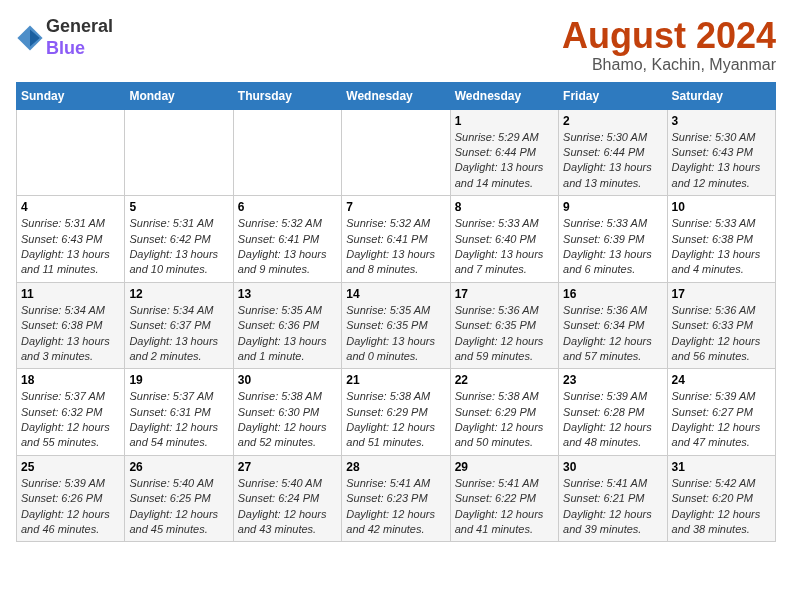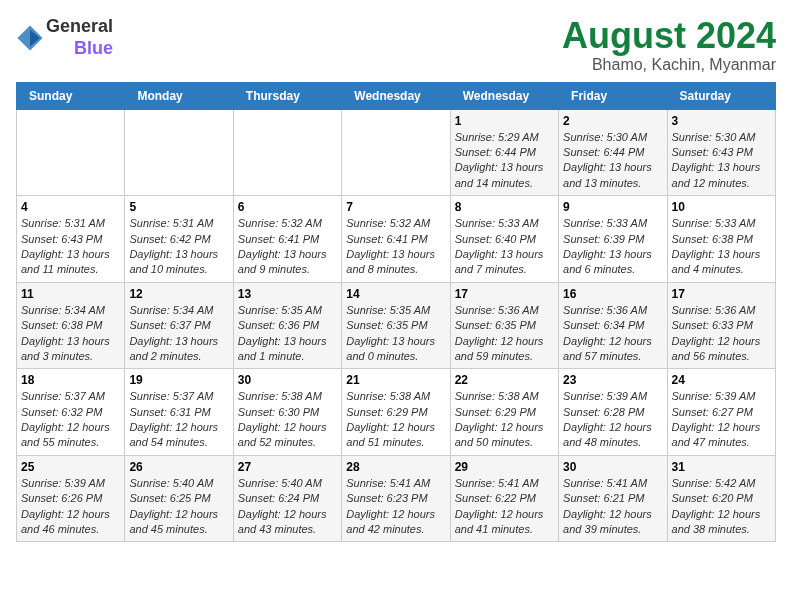--- a/index.html
+++ b/index.html
@@ -12,56 +12,55 @@
     }
     .header-area {
       display: flex;
       justify-content: space-between;
       align-items: flex-start;
       margin-bottom: 8px;
     }
     .logo {
       display: flex;
       align-items: center;
-      text-align: right;
     }
     .logo-text {
       font-size: 18px;
       font-weight: bold;
       line-height: 1.2;
     }
     .logo-general { color: #333; }
     .logo-blue { color: #8b5cf6; }
     .logo-icon {
       width: 28px;
       height: 28px;
       margin-right: 2px;
     }
     .title-area {
       text-align: right;
     }
     .month-year {
       font-size: 36px;
       font-weight: bold;
-      color: #15803d;
+      color: #c2410c;
       line-height: 1.1;
     }
     .location {
       font-size: 16px;
       color: #555;
     }
     table {
       width: 100%;
       border-collapse: collapse;
       font-size: 10.5px;
     }
     thead th {
       background: #2e7abf;
       color: #fff;
-      padding: 6px 12px;
+      padding: 6px 4px;
       text-align: left;
       font-size: 12px;
       font-weight: bold;
       border: 1px solid #2e7abf;
     }
     tbody td {
       border: 1px solid #ccc;
       vertical-align: top;
       padding: 4px;
       min-height: 80px;

